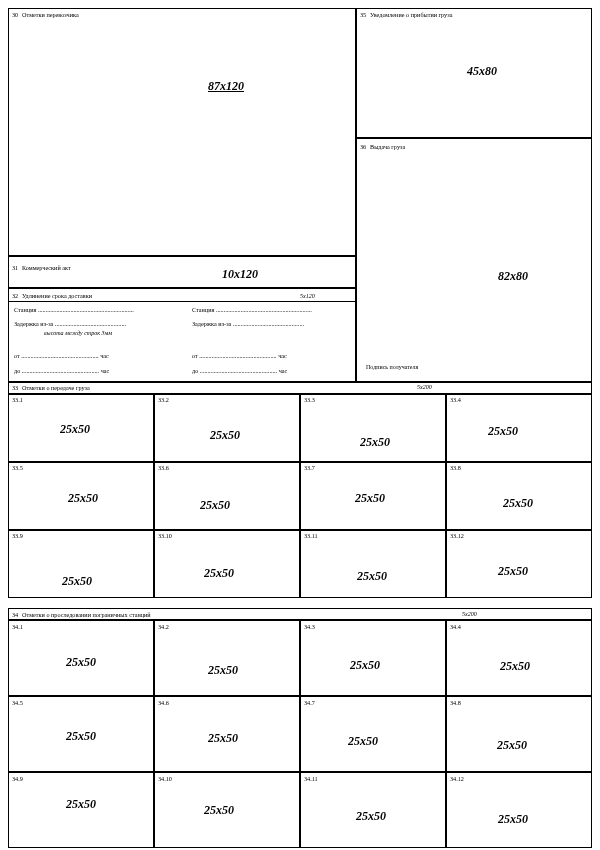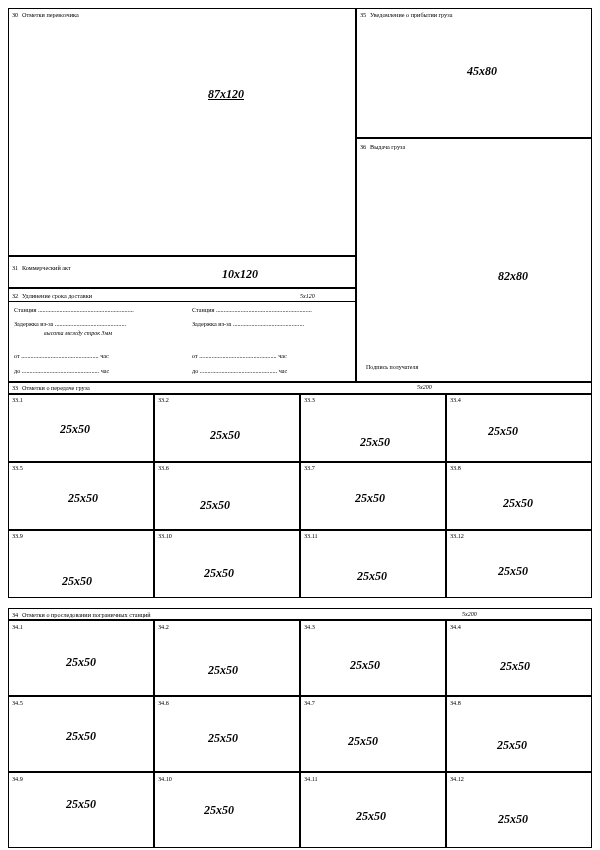--- a/index.html
+++ b/index.html
@@ -86,21 +86,21 @@
   }
 </style>
 </head>
 <body>
 
 <div class="page">
 
   <div class="box" style="left:8px; top:8px; width:348px; height:248px;"></div>
   <div class="hdr" style="left:12px; top:11px;">30</div>
   <div class="hdr" style="left:22px; top:11px;">Отметки перевозчика</div>
-  <div class="dim" style="left:208px; top:87px;text-decoration:underline;">87x120</div>
+  <div class="dim" style="left:208px; top:79px;text-decoration:underline;">87x120</div>
 
   <div class="box" style="left:8px; top:256px; width:348px; height:32px;"></div>
   <div class="hdr" style="left:12px; top:264px;">31</div>
   <div class="hdr" style="left:22px; top:264px;">Коммерческий акт</div>
   <div class="dim" style="left:222px; top:267px;">10x120</div>
 
   <div class="box" style="left:8px; top:288px; width:348px; height:94px;"></div>
   <div class="hdr" style="left:12px; top:292px;">32</div>
   <div class="hdr" style="left:22px; top:292px;">Удлинение срока доставки</div>
   <div class="dim-small" style="left:300px; top:293px;">5x120</div>

